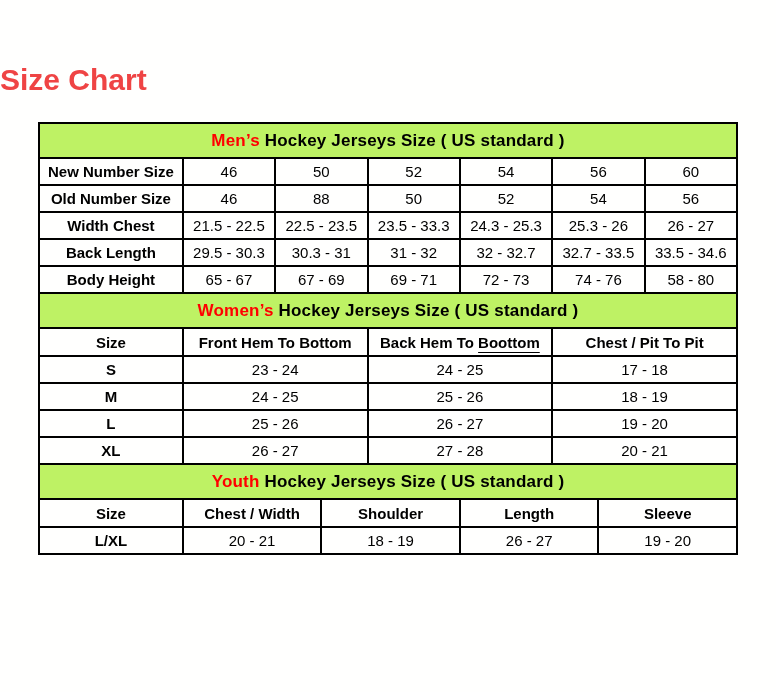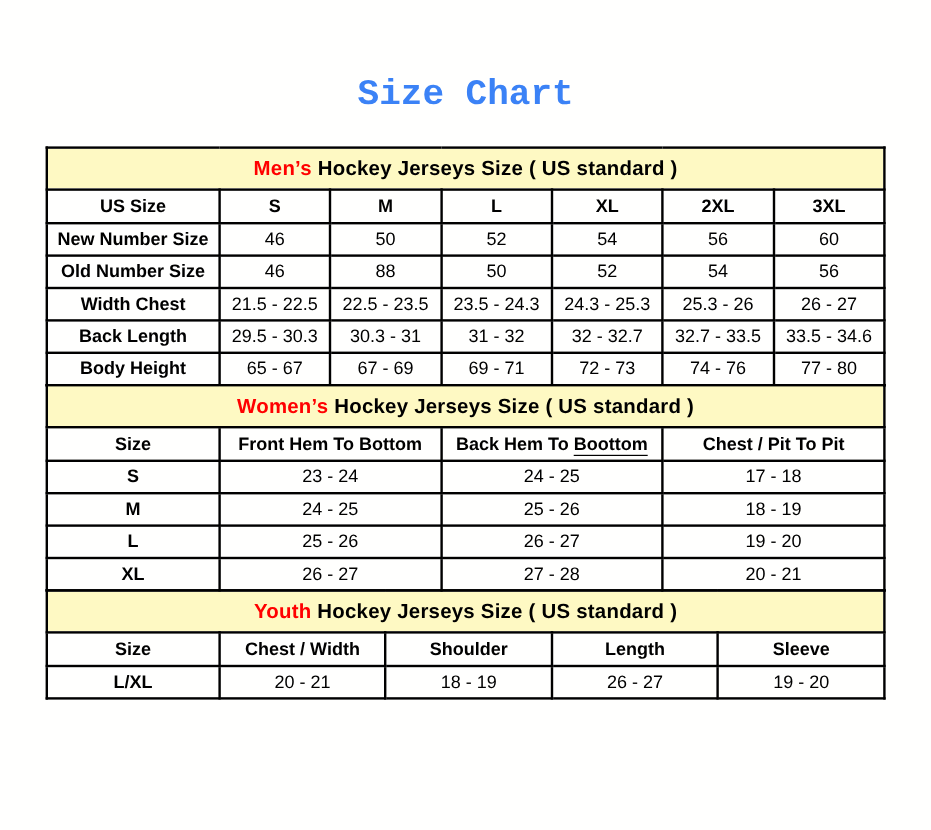--- a/index.html
+++ b/index.html
@@ -11,26 +11,24 @@
   .page {
     position: relative;
     width: 776px;
     height: 692px;
     background: #fffffe;
     overflow: hidden;
   }
   .page-title {
     margin: 0;
     padding-top: 62px;
-    text-align: center;
     font-size: 30px;
     line-height: 36px;
     font-weight: bold;
-    color: #3b82f6;
-    font-family: Liberation Mono, monospace;
+    color: #ef4444;
   }
   .tables {
     width: 700px;
     margin: 24px 38px 0 38px;
   }
   table {
     border-collapse: collapse;
     table-layout: fixed;
     width: 700px;
     color: #000;
@@ -38,21 +36,21 @@
   table.joined { margin-top: -2px; border-radius: 21px; }
   th, td {
     border: 2px solid #000;
     text-align: center;
     vertical-align: middle;
     padding: 0 2px;
     overflow: hidden;
     white-space: nowrap;
   }
   tr.banner td {
-    background: #fef9c3;
+    background: #bef264;
     height: 33px;
     font-size: 17px;
     font-weight: bold;
     letter-spacing: 0.2px;
   }
   tr.banner .hl { color: #ff0000; }
   thead th {
     height: 26px;
     font-size: 15px;
     font-weight: bold;
@@ -94,29 +92,20 @@
           <col class="c-data">
           <col class="c-data">
           <col class="c-data">
           <col class="c-data">
           <col class="c-data">
       </colgroup>
       <thead>
         <tr class="banner">
           <td colspan="7"><span class="hl">Men’s</span><span> Hockey Jerseys Size ( US standard )</span></td>
         </tr>
-        <tr>
-          <th>US Size</th>
-          <th>S</th>
-          <th>M</th>
-          <th>L</th>
-          <th>XL</th>
-          <th>2XL</th>
-          <th>3XL</th>
-        </tr>
       </thead>
       <tbody>
         <tr>
           <td class="row-label">New Number Size</td>
           <td>46</td>
           <td>50</td>
           <td>52</td>
           <td>54</td>
           <td>56</td>
           <td>60</td>
@@ -127,42 +116,42 @@
           <td>88</td>
           <td>50</td>
           <td>52</td>
           <td>54</td>
           <td>56</td>
         </tr>
         <tr>
           <td class="row-label">Width Chest</td>
           <td>21.5 - 22.5</td>
           <td>22.5 - 23.5</td>
-          <td>23.5 - 24.3</td>
+          <td>23.5 - 33.3</td>
           <td>24.3 - 25.3</td>
           <td>25.3 - 26</td>
           <td>26 - 27</td>
         </tr>
         <tr>
           <td class="row-label">Back Length</td>
           <td>29.5 - 30.3</td>
           <td>30.3 - 31</td>
           <td>31 - 32</td>
           <td>32 - 32.7</td>
           <td>32.7 - 33.5</td>
           <td>33.5 - 34.6</td>
         </tr>
         <tr>
           <td class="row-label">Body Height</td>
           <td>65 - 67</td>
           <td>67 - 69</td>
           <td>69 - 71</td>
           <td>72 - 73</td>
           <td>74 - 76</td>
-          <td>77 - 80</td>
+          <td>58 - 80</td>
         </tr>
       </tbody>
     </table>
 
     <table class="women joined">
       <colgroup>
         <col class="c-first">
           <col class="c-data">
           <col class="c-data">
           <col class="c-data">

